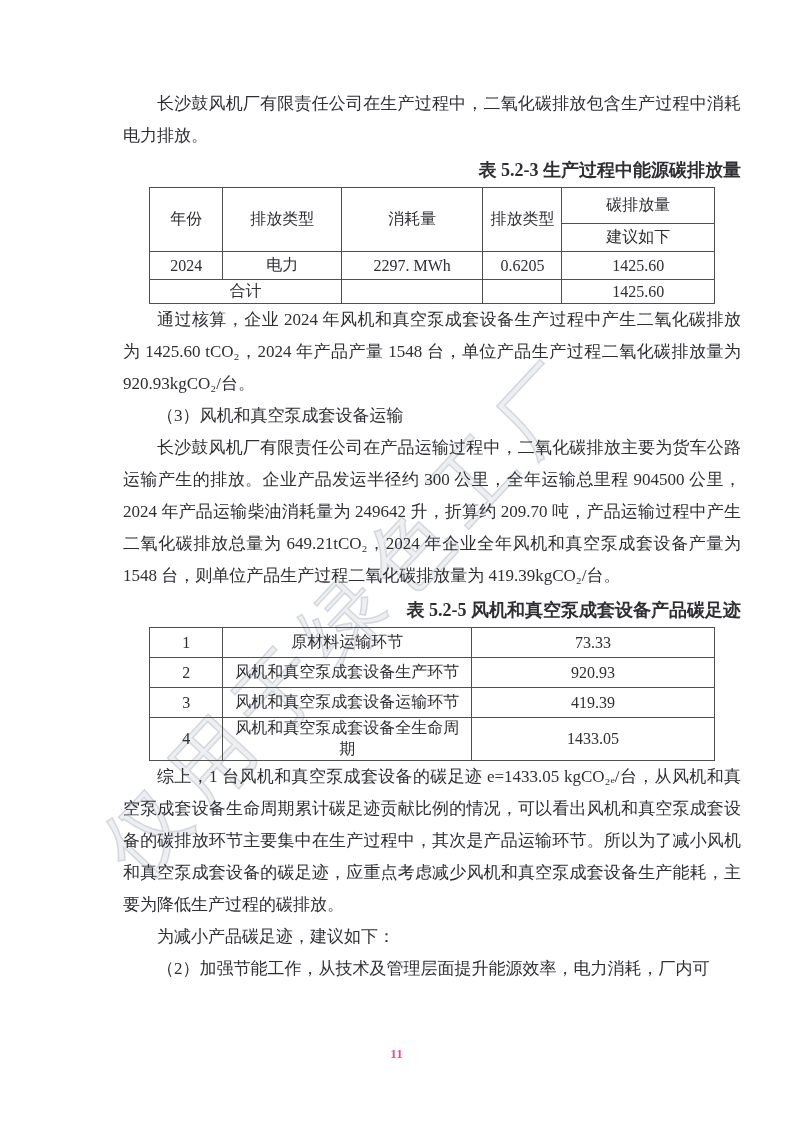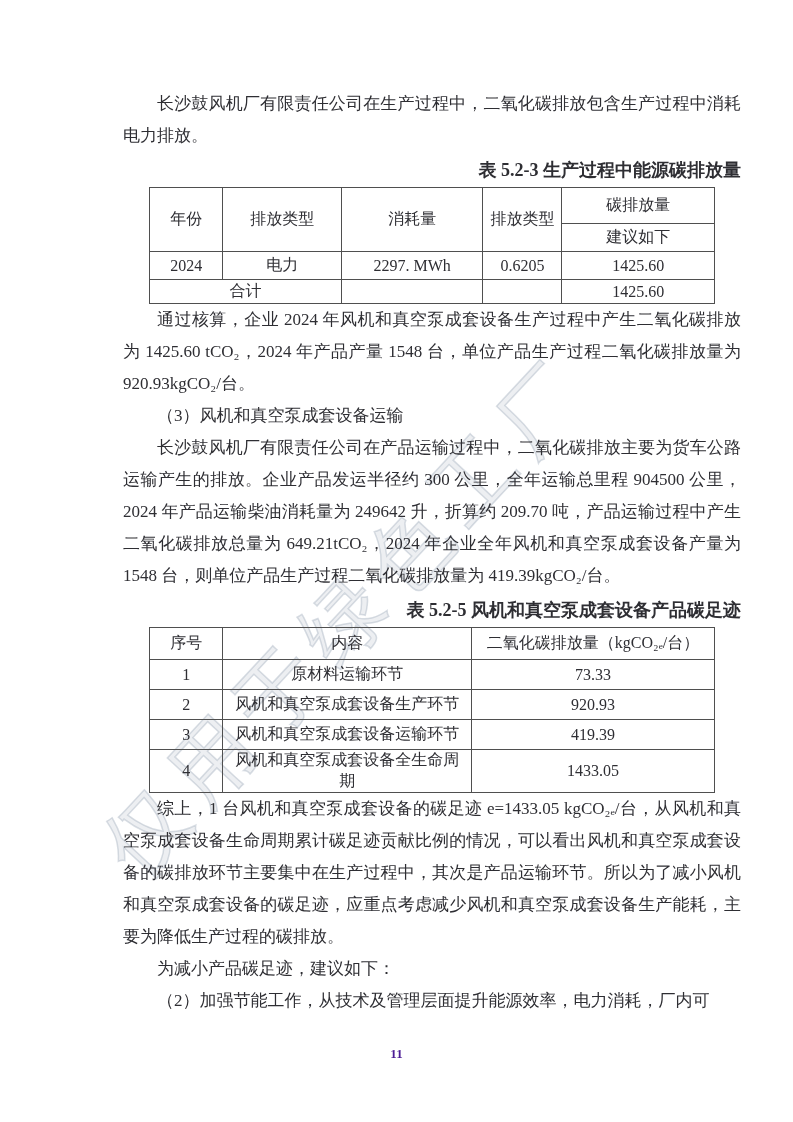--- a/index.html
+++ b/index.html
@@ -70,21 +70,21 @@
   tr.data { height:28px; } tr.total { height:24px;font-family:Liberation Serif, serif; }
   tr.r30 { height:30px; } tr.h32 { height:32px; }
   .spacer-p2 { margin-top:5px; }
   .page-number {
     position:absolute;
     left:0; right:0;
     top:1046px;
     text-align:center;
     font-size:13px;
     font-weight:bold;
-    color:#4c1d95;
+    color:#ec4899;
     z-index:1;
   }
 </style>
 </head>
 <body>
 
 <div class="page">
 
   <div class="watermark">仅用于绿色工厂</div>
 
@@ -137,25 +137,20 @@
 
     <div class="tbl-title">表 5.2-5 风机和真空泵成套设备产品碳足迹</div>
 
     <table class="doc t525">
       <colgroup>
           <col class="c1">
           <col class="c2">
           <col class="c3">
         </colgroup>
       <tbody>
-        <tr class="h32">
-          <th>序号</th>
-          <th>内容</th>
-          <th>二氧化碳排放量（kgCO₂ₑ/台）</th>
-        </tr>
         <tr class="r30">
           <td>1</td>
           <td>原材料运输环节</td>
           <td>73.33</td>
         </tr>
         <tr class="r30">
           <td>2</td>
           <td>风机和真空泵成套设备生产环节</td>
           <td>920.93</td>
         </tr>

